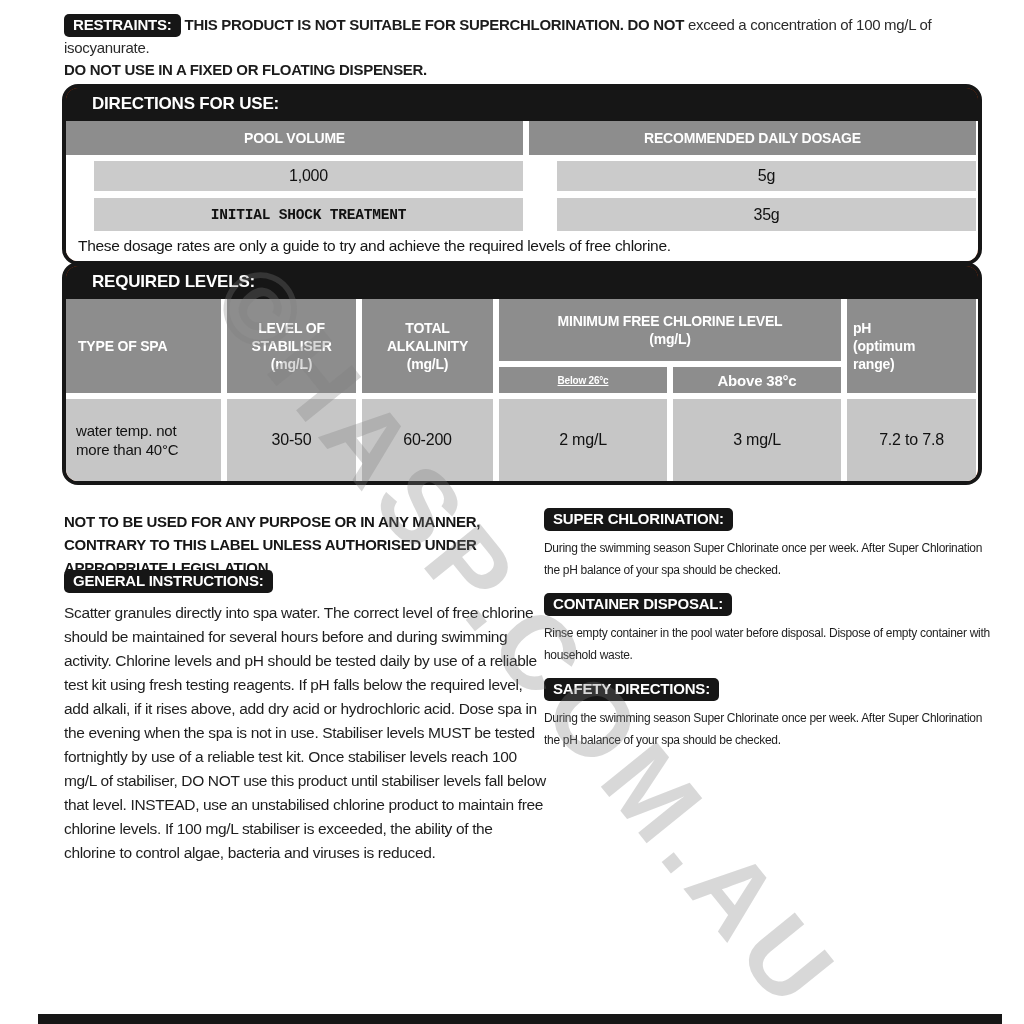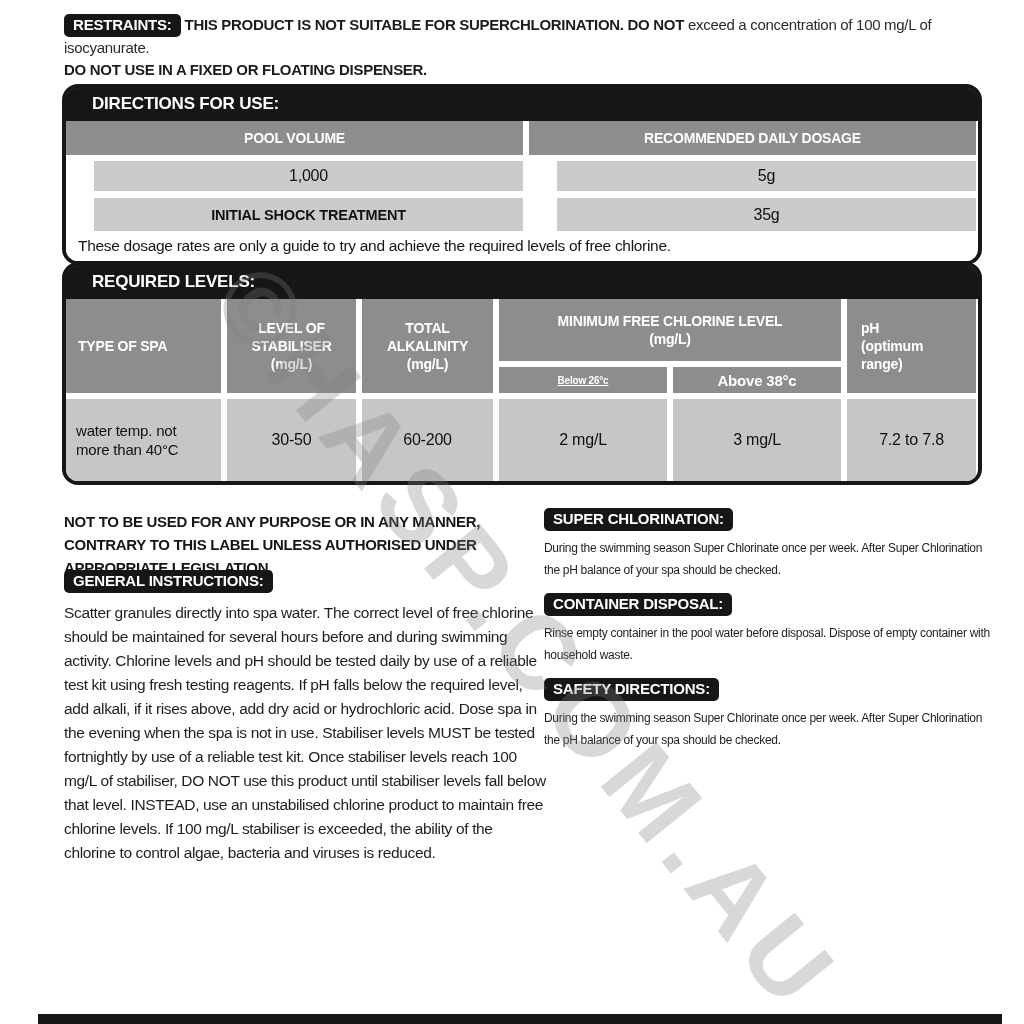--- a/index.html
+++ b/index.html
@@ -86,21 +86,21 @@
 
 <div class="abs panel" style="left:62px;top:84px;width:912px;">
   <div class="panel-title">DIRECTIONS FOR USE:</div>
   <div class="dir-grid">
     <div class="cell hdr" style="grid-column:1;grid-row:1;">POOL VOLUME</div>
     <div class="cell hdr" style="grid-column:3;grid-row:1;">RECOMMENDED DAILY DOSAGE</div>
 
     <div class="cell row-gray" style="grid-column:1;grid-row:3;">1,000</div>
     <div class="cell row-gray" style="grid-column:3;grid-row:3;">5g</div>
 
-    <div class="cell row-gray" style="grid-column:1;grid-row:5;font-weight:700;font-size:14.5px;">INITIAL SHOCK TREATMENT</div>
+    <div class="cell row-gray" style="grid-column:1;grid-row:5;font-weight:700;font-size:14.5px;font-family:Liberation Mono, monospace;">INITIAL SHOCK TREATMENT</div>
     <div class="cell row-gray" style="grid-column:3;grid-row:5;">35g</div>
 
     <div class="dir-note" style="grid-row:6;">These dosage rates are only a guide to try and achieve the required levels of free chlorine.</div>
   </div>
 </div>
 
 <div class="abs panel" style="left:62px;top:262px;width:912px;">
   <div class="panel-title">REQUIRED LEVELS:</div>
   <div class="req-grid">
 
@@ -111,21 +111,21 @@
     <div class="cell req-hdr span3 lh13" style="grid-column:5;">
         <span style="max-width:92px;">TOTAL ALKALINITY (mg/L)</span>
       </div>
 
     <div class="cell req-hdr lh13" style="grid-column:7 / span 3;grid-row:1;">
         <span style="max-width:230px;">MINIMUM FREE CHLORINE LEVEL (mg/L)</span>
       </div>
     <div class="cell req-hdr" style="grid-column:7;grid-row:3;font-size:10px;text-decoration:underline;">Below 26°c</div>
     <div class="cell req-hdr" style="grid-column:9;grid-row:3;font-size:15px;">Above 38°c</div>
 
-    <div class="cell req-hdr span3 lh13" style="grid-column:11;justify-content:flex-start;padding-left:14px;text-align:left;">
+    <div class="cell req-hdr span3 lh13" style="grid-column:11;justify-content:flex-start;padding-left:6px;text-align:left;">
         <span style="max-width:70px;">pH (optimum range)</span>
       </div>
 
     <div class="cell req-data lh13" style="grid-column:1;grid-row:5;justify-content:flex-start;padding-left:10px;text-align:left;font-size:15px;">
         <span style="max-width:125px;">water temp. not more than 40°C</span>
       </div>
     <div class="cell req-data" style="grid-column:3;grid-row:5;">30-50</div>
     <div class="cell req-data" style="grid-column:5;grid-row:5;">60-200</div>
     <div class="cell req-data" style="grid-column:7;grid-row:5;">2 mg/L</div>
     <div class="cell req-data" style="grid-column:9;grid-row:5;">3 mg/L</div>

